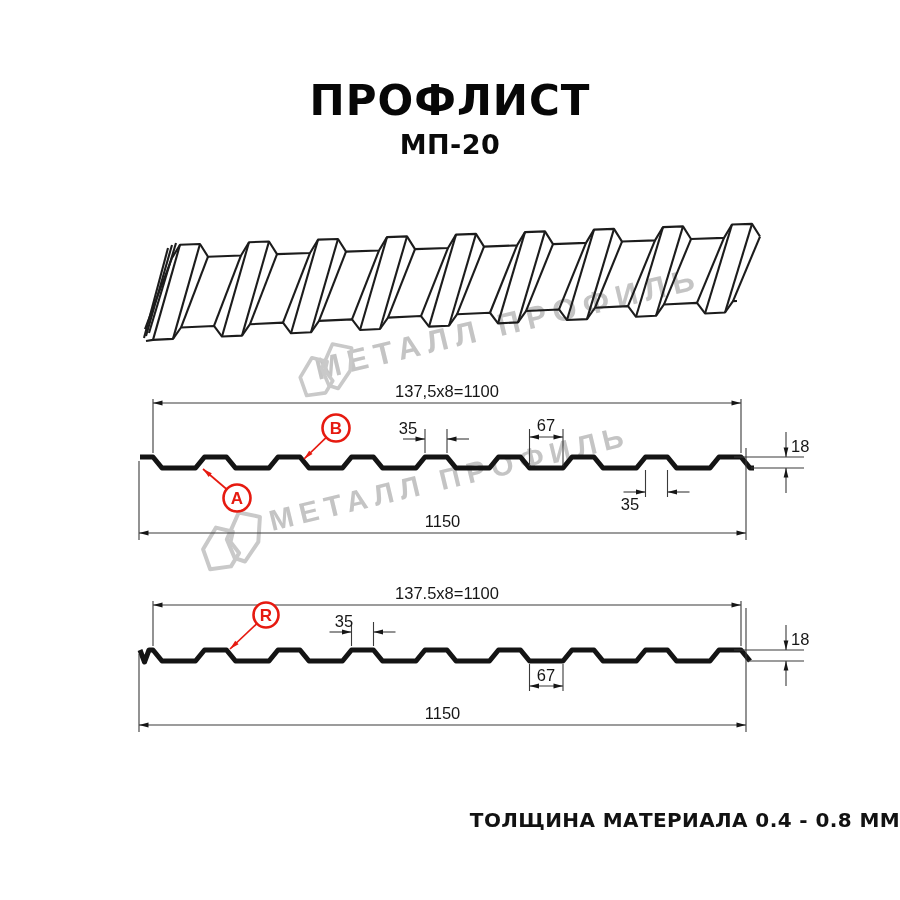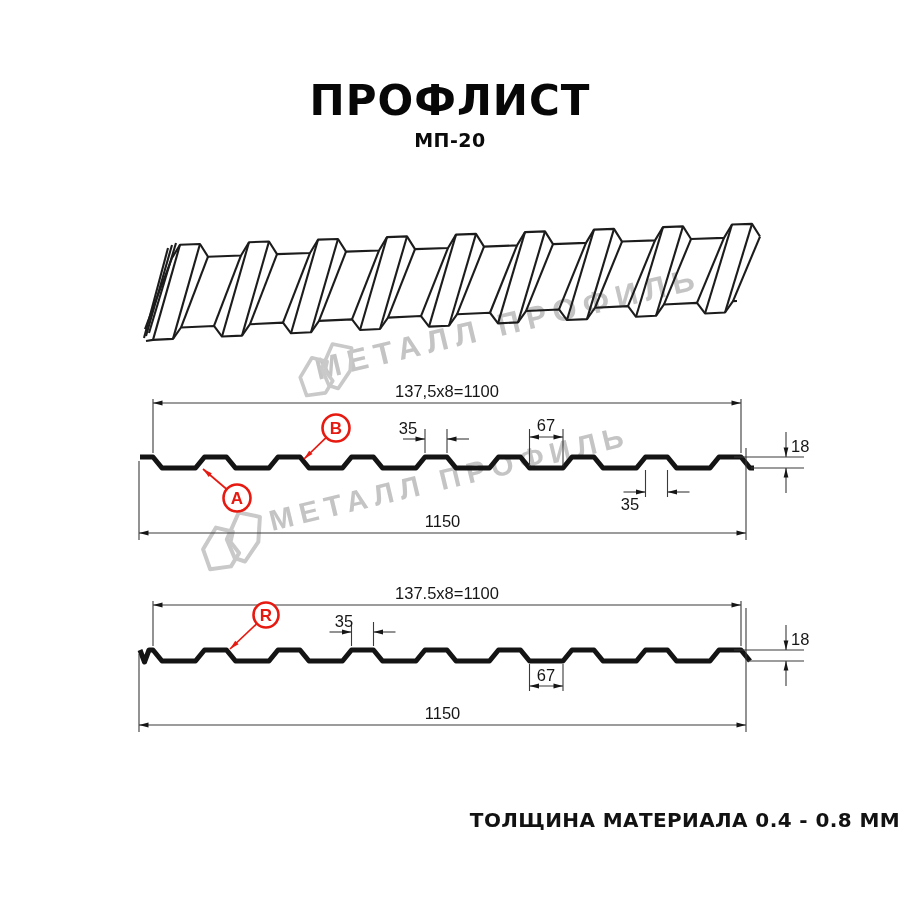--- a/index.html
+++ b/index.html
@@ -3,21 +3,21 @@
 <meta charset="utf-8">
 <style>
   :root{ --red:#e61a10; --line:#1a1a1a; --wm:#c4c4c4; }
   html,body{margin:0;padding:0;background:#fff;}
   .page{position:relative;width:900px;height:900px;background:#fff;overflow:hidden;
         font-family:"Liberation Sans",sans-serif;}
   .hdr-title{position:absolute;top:76px;left:0;width:900px;text-align:center;
         font-family:"DejaVu Sans",sans-serif;font-weight:bold;font-size:42px;
         letter-spacing:1px;color:#070707;}
   .hdr-sub{position:absolute;top:129px;left:0;width:900px;text-align:center;
-        font-family:"DejaVu Sans",sans-serif;font-weight:bold;font-size:19px;
+        font-family:"DejaVu Sans",sans-serif;font-weight:bold;font-size:27px;
         letter-spacing:.5px;color:#0a0a0a;}
   .ftr{position:absolute;top:808px;left:0;width:900px;text-align:right;
         font-family:"DejaVu Sans",sans-serif;font-weight:bold;font-size:20px;
         letter-spacing:.4px;color:#121212;}
   svg.scene{position:absolute;left:0;top:0;}
   svg text{font-family:"Liberation Sans",sans-serif;}
   .dim{font-size:16.5px;fill:#161616;}
   .thin{stroke:#3a3a3a;stroke-width:1.1;fill:none;}
   .prof{stroke:#141414;stroke-width:5;fill:none;stroke-linejoin:round;}
   .d3{stroke:#1c1c1c;stroke-width:2.1;fill:none;stroke-linejoin:round;}

